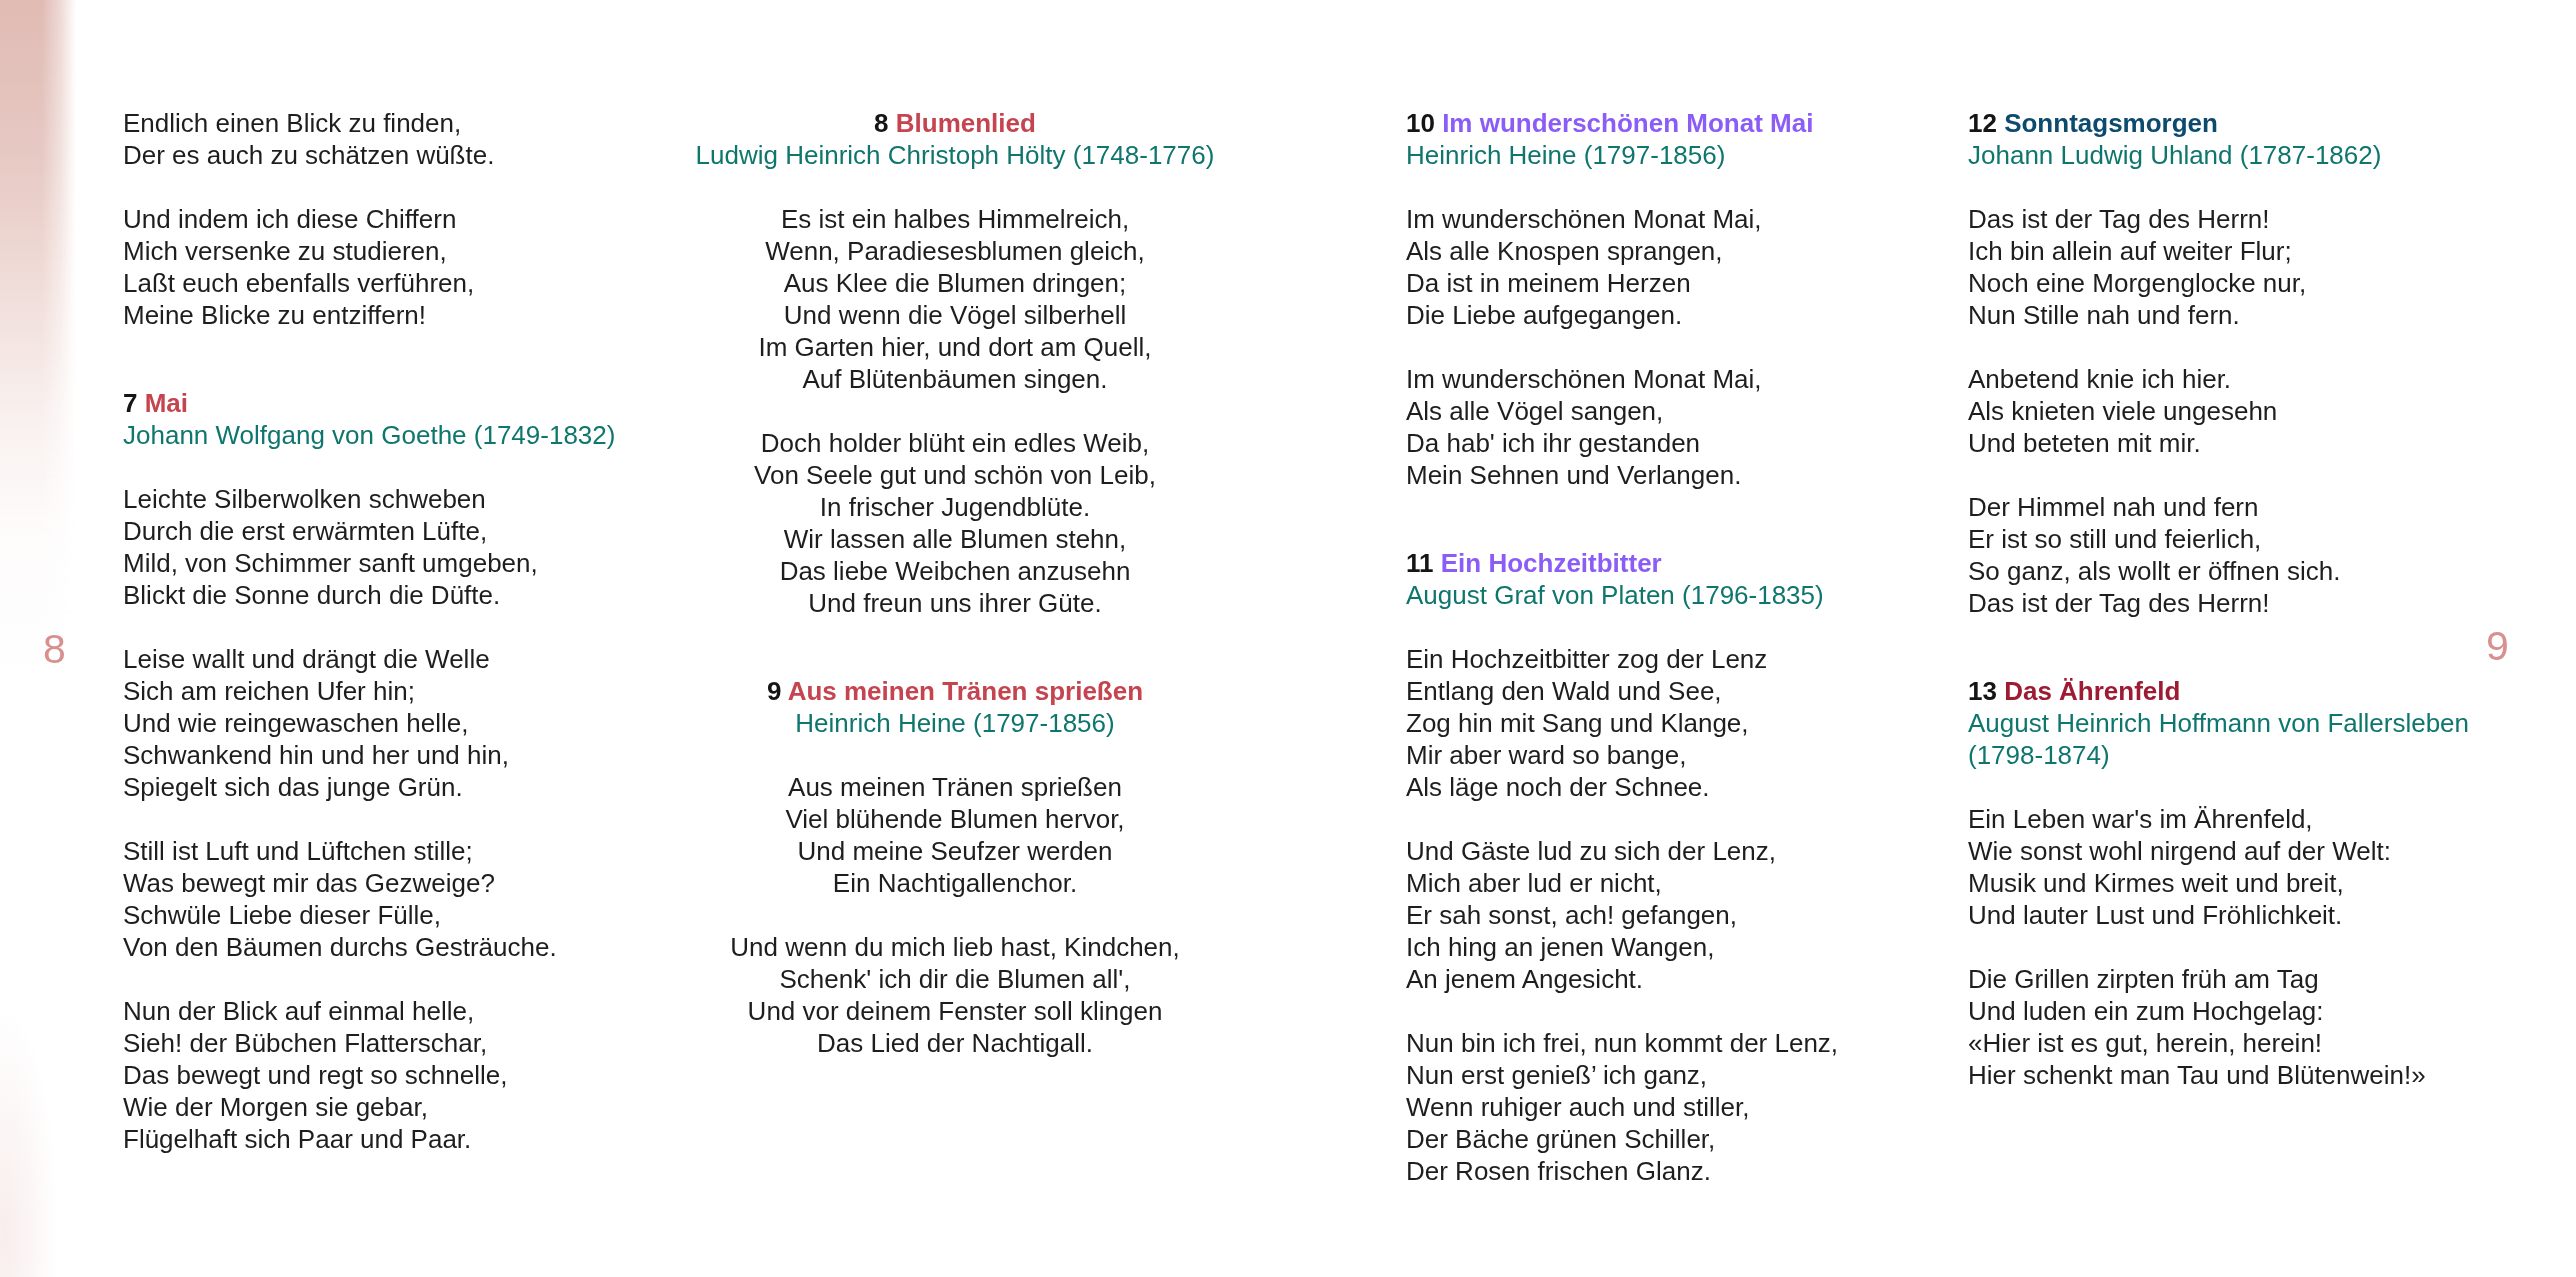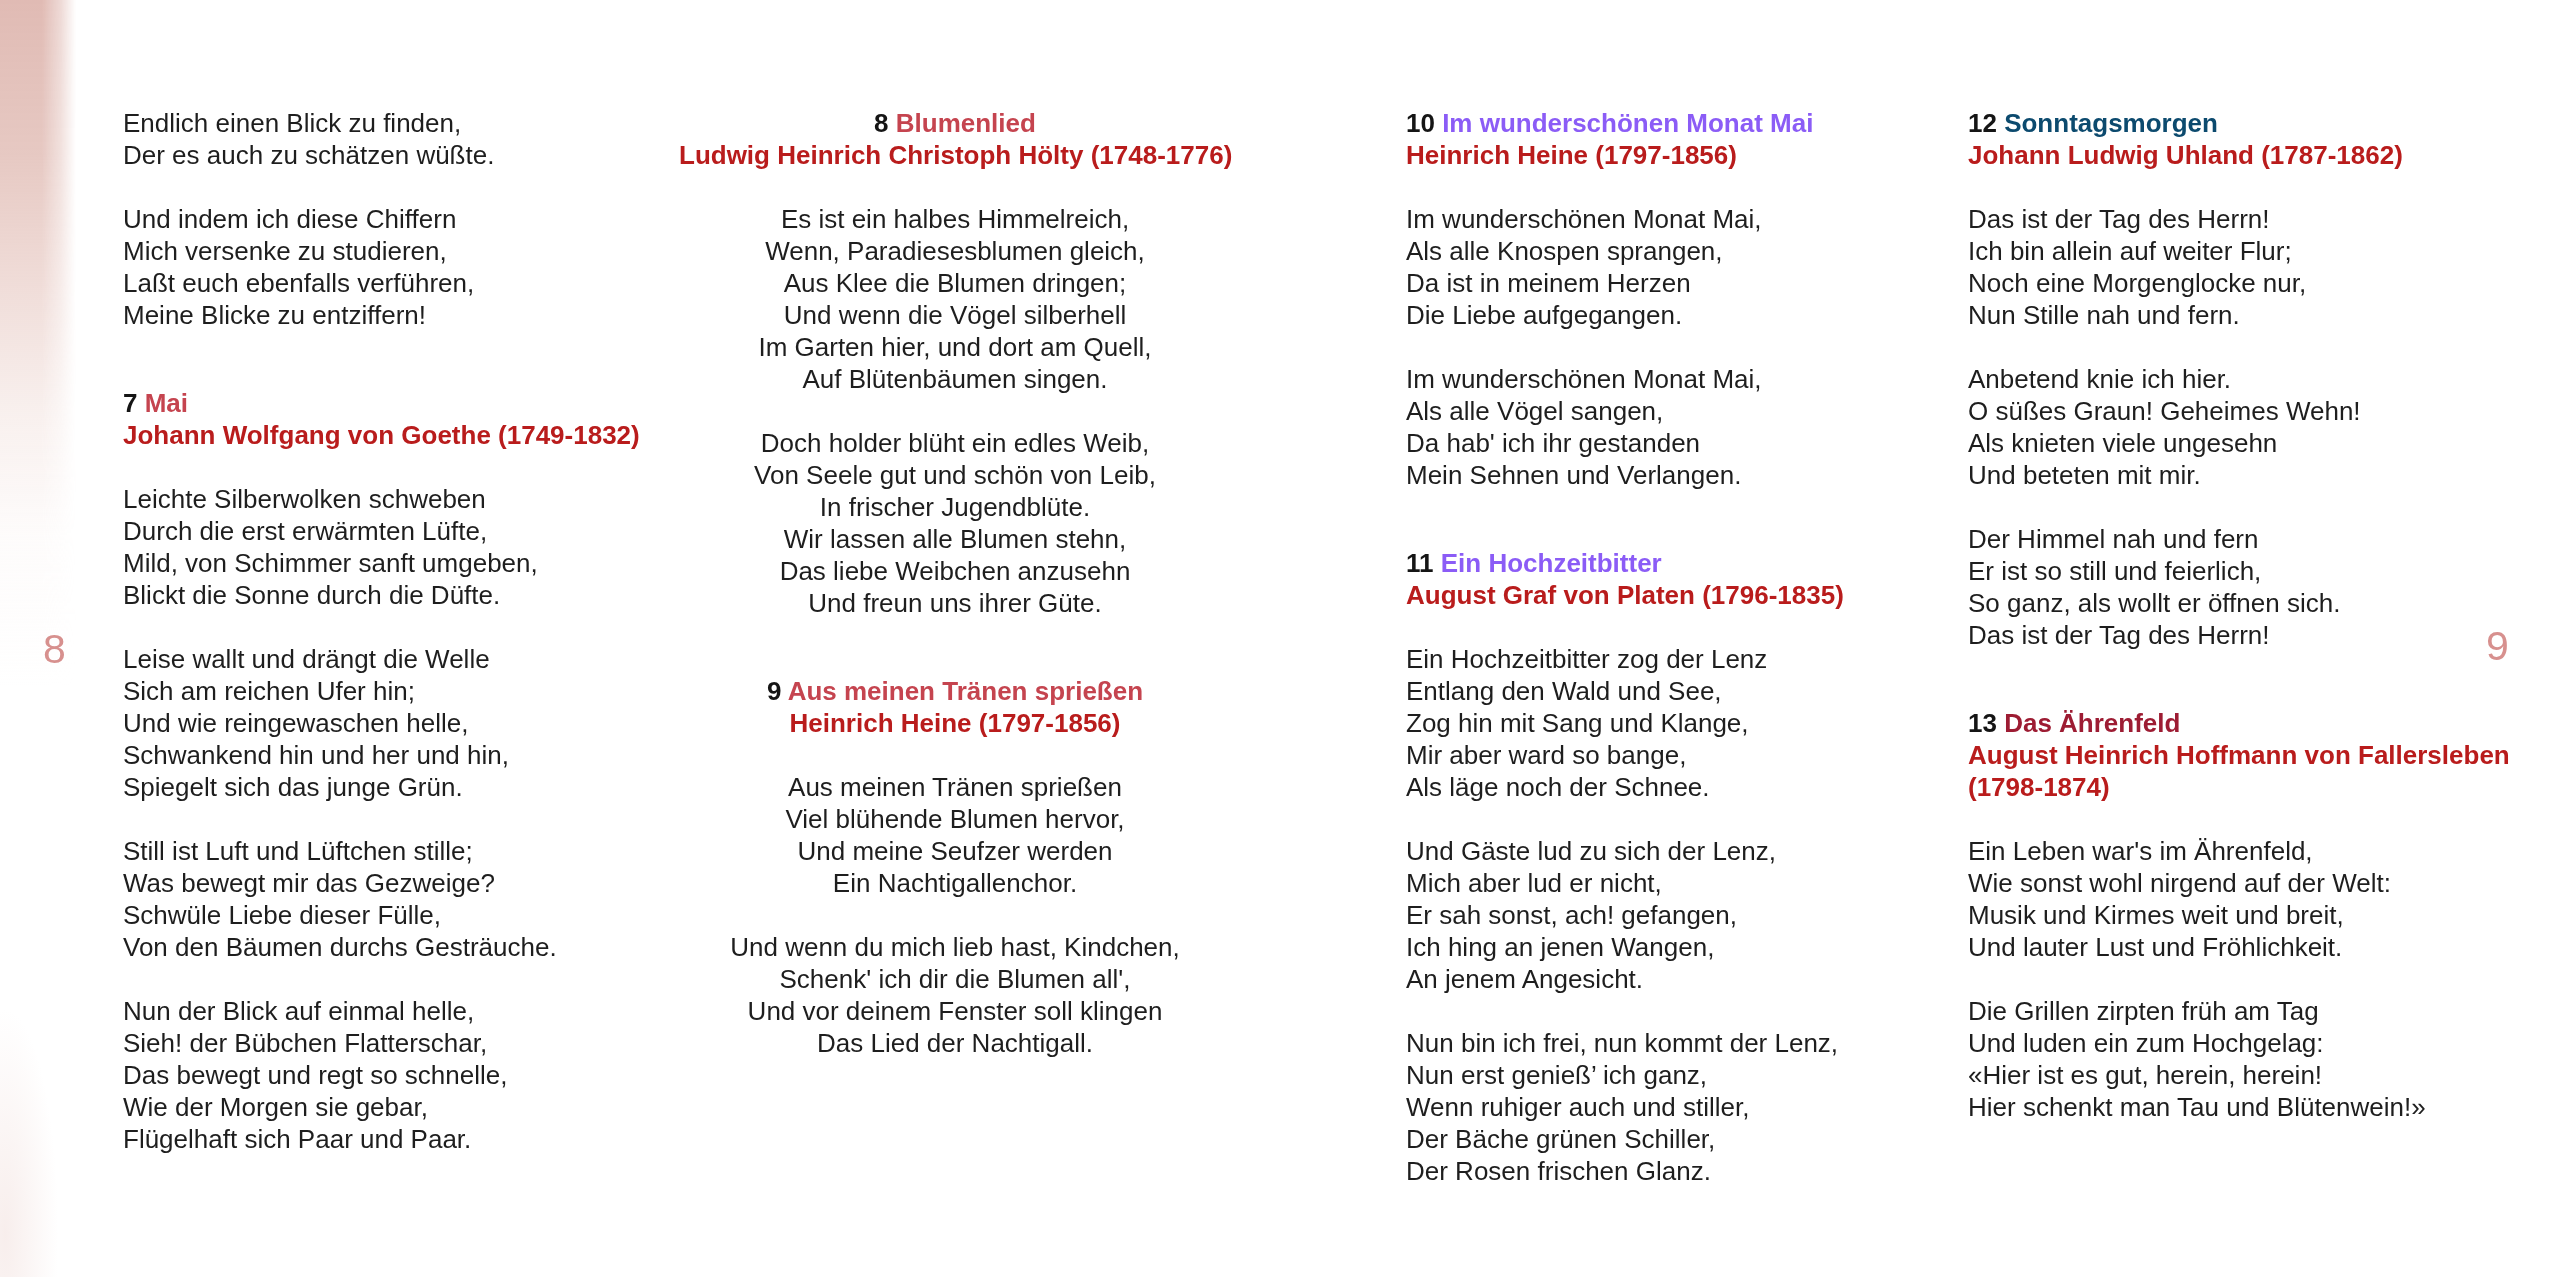--- a/index.html
+++ b/index.html
@@ -53,21 +53,21 @@
   #col-2 { left: 1406px; }
   #col-3 { left: 1968px; }
 
   .stanza { margin-top: 32px; }
   .poem-header { margin-top: 56px; }
   .col > .stanza:first-child,
   .col > .poem-header:first-child { margin-top: 0; }
 
   .poem-number { font-weight: bold; color: #151515; }
   .poem-title  { font-weight: bold; }
-  .poem-author { color: #b91c1c; font-weight: bold; }
+  .poem-author { color: #0f766e; }
   .verse-line  { }
 </style>
 </head>
 <body>
 
 <div class="edge-gradient"></div>
 <div class="edge-blob"></div>
 
 <div id="pageno-left" class="pageno">8</div>
 <div id="pageno-right" class="pageno">9</div>
@@ -201,21 +201,20 @@
       <div class="poem-author">Johann Ludwig Uhland (1787-1862)</div>
     </div>
     <div class="stanza">
       <div class="verse-line">Das ist der Tag des Herrn!</div>
       <div class="verse-line">Ich bin allein auf weiter Flur;</div>
       <div class="verse-line">Noch eine Morgenglocke nur,</div>
       <div class="verse-line">Nun Stille nah und fern.</div>
     </div>
     <div class="stanza">
       <div class="verse-line">Anbetend knie ich hier.</div>
-      <div class="verse-line">O süßes Graun! Geheimes Wehn!</div>
       <div class="verse-line">Als knieten viele ungesehn</div>
       <div class="verse-line">Und beteten mit mir.</div>
     </div>
     <div class="stanza">
       <div class="verse-line">Der Himmel nah und fern</div>
       <div class="verse-line">Er ist so still und feierlich,</div>
       <div class="verse-line">So ganz, als wollt er öffnen sich.</div>
       <div class="verse-line">Das ist der Tag des Herrn!</div>
     </div>
     <div class="poem-header">

